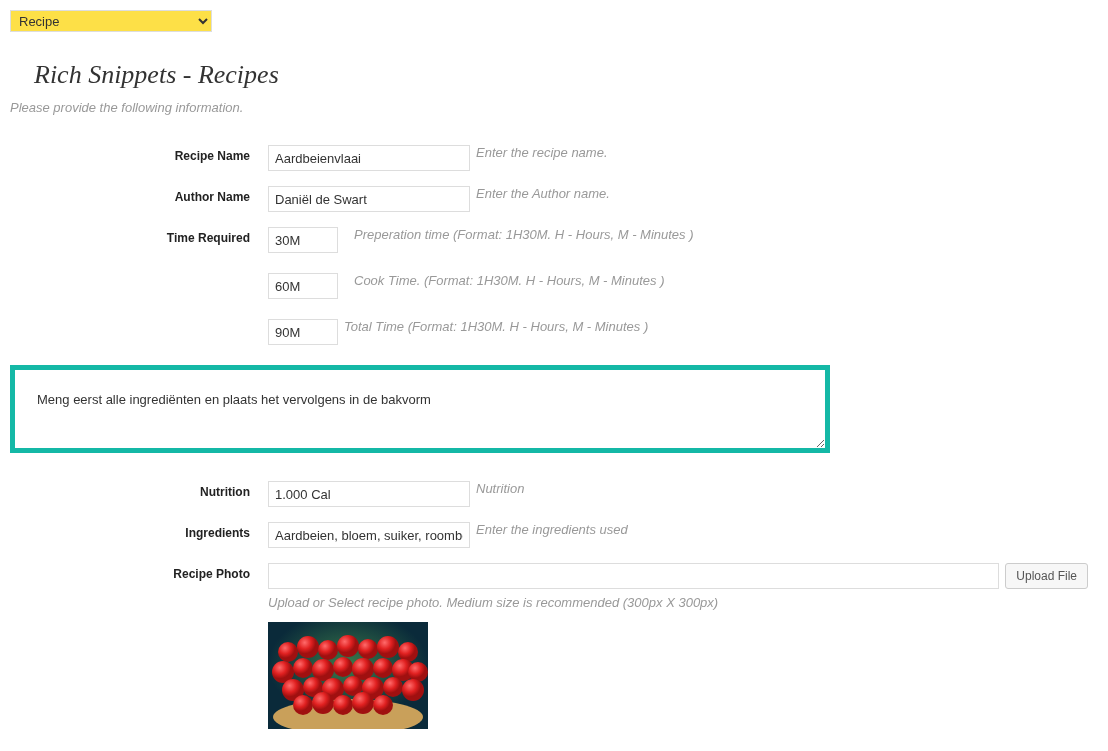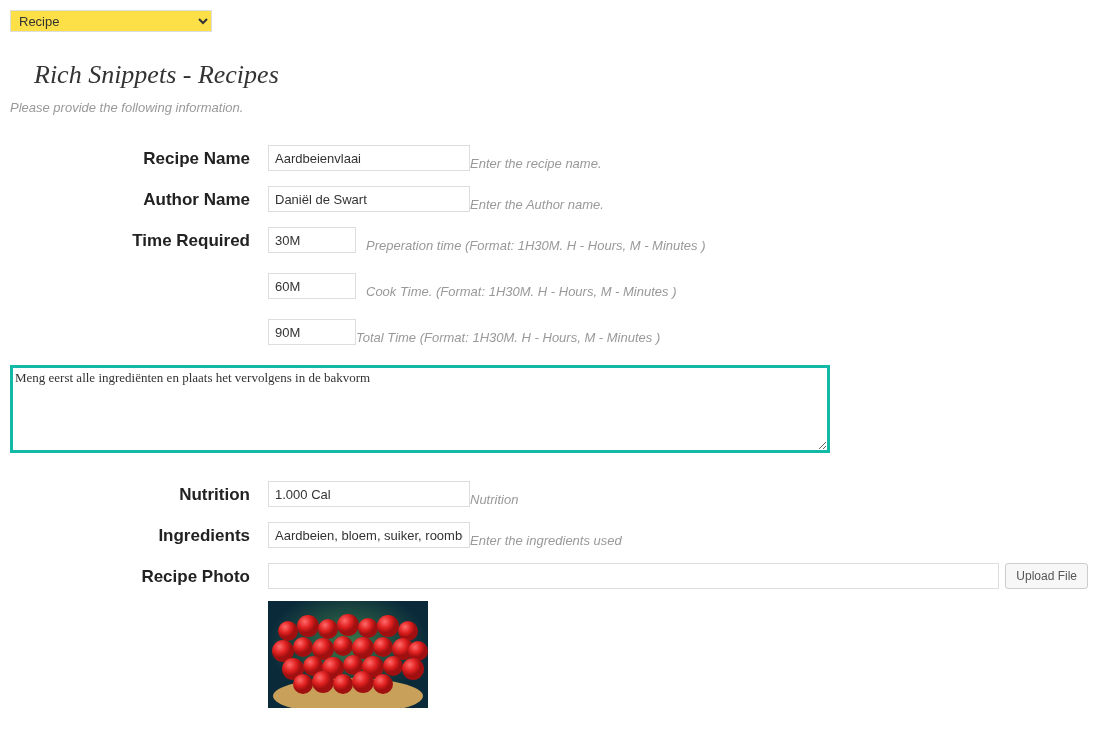--- a/index.html
+++ b/index.html
@@ -43,54 +43,55 @@
     }
     .form-row {
       display: flex;
       align-items: flex-start;
       margin-bottom: 15px;
     }
     .form-label {
       width: 258px;
       text-align: right;
       font-weight: bold;
-      font-size: 17px;
+      font-size: 12px;
       color: #222;
       padding-right: 18px;
       padding-top: 4px;
       flex-shrink: 0;
     }
     .form-content {
       flex: 1;
     }
     .input-line {
       display: flex;
-      align-items: flex-end;
+      align-items: flex-start;
+      gap: 6px;
     }
     input[type="text"] {
       height: 26px;
       border: 1px solid #ddd;
       padding: 0 6px;
       font-size: 13px;
       color: #333;
       background: #fff;
     }
     .input-wide {
       width: 202px;
     }
     .input-narrow {
-      width: 88px;
+      width: 70px;
     }
     textarea {
       width: 100%;
       max-width: 820px;
       height: 88px;
-      border: 3px solid #14b8a6;
-      padding: 2px;
-      font-family: Liberation Serif, serif;
+      border: 5px solid #14b8a6;
+      padding: 22px;
+      font-family: Liberation Sans, sans-serif;
       font-size: 13px;
       color: #333;
       resize: vertical;
     }
     .hint {
       font-style: italic;
       color: #999;
       font-size: 13px;
     }
     .hint-below {
@@ -212,20 +213,21 @@
   </div>
 </div>
 
 <div class="form-row">
   <div class="form-label">Recipe Photo</div>
   <div class="form-content">
     <div class="photo-input-row">
       <input type="text" class="photo-input" value="" style="">
       <button class="upload-btn">Upload File</button>
     </div>
+    <div class="hint-below">Upload or Select recipe photo. Medium size is recommended (300px X 300px)</div>
     <div class="photo-preview">
       <svg viewBox="0 0 160 107" preserveAspectRatio="xMidYMid slice">
         <defs>
           <radialGradient id="berry" cx="35%" cy="30%">
             <stop offset="0%" stop-color="#ff6b6b"></stop>
             <stop offset="60%" stop-color="#e02020"></stop>
             <stop offset="100%" stop-color="#a01010"></stop>
           </radialGradient>
           <radialGradient id="bg" cx="50%" cy="40%">
             <stop offset="0%" stop-color="#3a7a4a"></stop>

